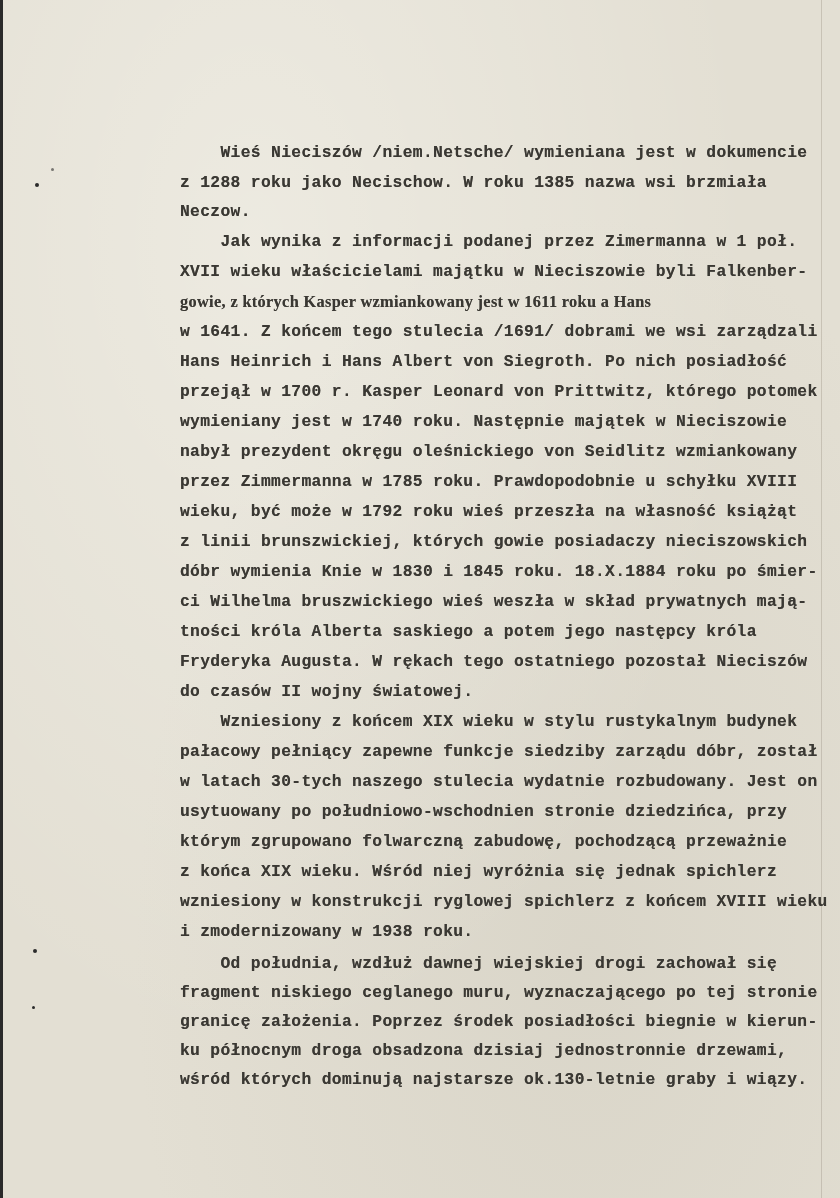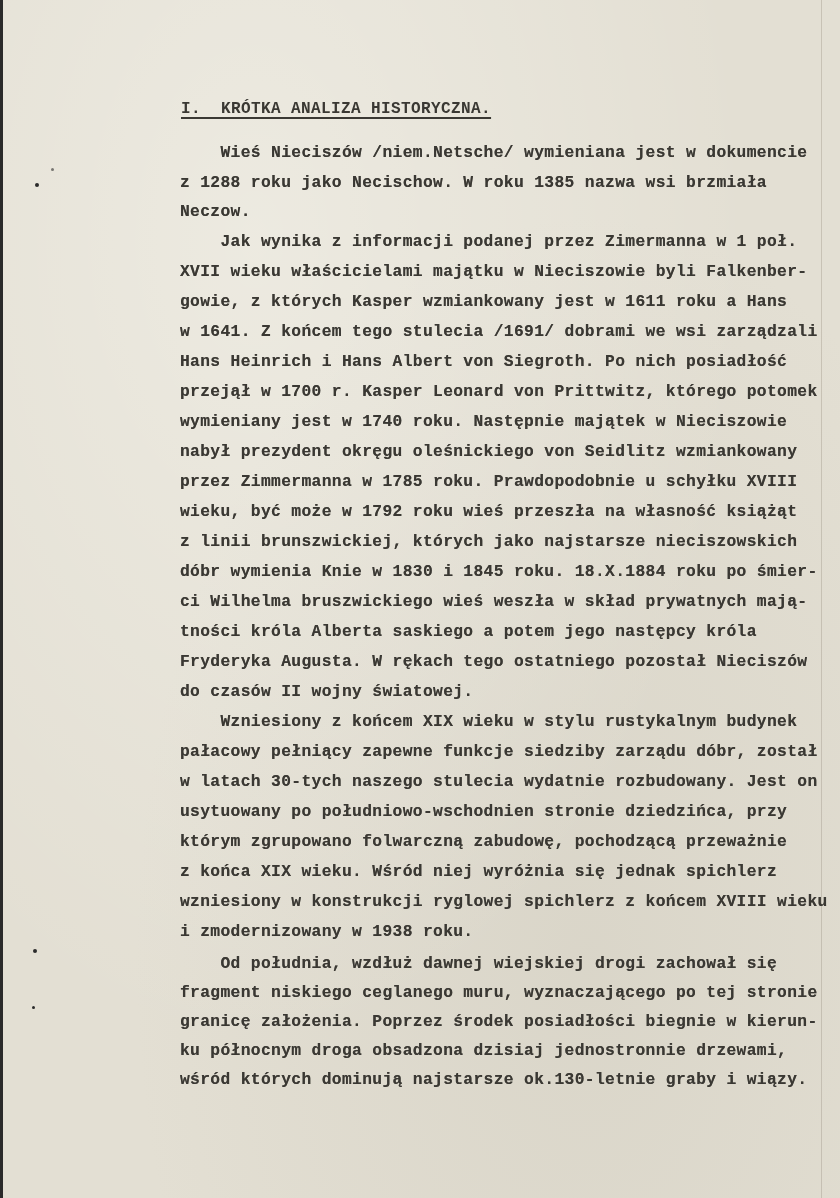--- a/index.html
+++ b/index.html
@@ -77,39 +77,38 @@
 <body>
 
 <div class="page">
   <div class="fold-line"></div>
 
   <div class="dot" style="left:48px;top:168px;width:3px;height:3px;opacity:0.6;"></div>
   <div class="dot" style="left:32px;top:183px;"></div>
   <div class="dot" style="left:30px;top:949px;"></div>
   <div class="dot" style="left:29px;top:1006px;width:3px;height:3px;"></div>
 
-  <div class="heading">I.  KRÓTKA ANALIZA HISTORYCZNA.</div>
 
   <div class="text">
 
     <div class="line" style="top:145px;">    Wieś Nieciszów /niem.Netsche/ wymieniana jest w dokumencie</div>
     <div class="line" style="top:175px;">z 1288 roku jako Necischow. W roku 1385 nazwa wsi brzmiała</div>
     <div class="line" style="top:204px;">Neczow.</div>
 
     <div class="line" style="top:234px;">    Jak wynika z informacji podanej przez Zimermanna w 1 poł.</div>
     <div class="line" style="top:264px;">XVII wieku właścicielami majątku w Nieciszowie byli Falkenber-</div>
-    <div class="line" style="top:294px;">gowie, z których Kasper wzmiankowany jest w 1611 roku a Hans</div>
+    <div class="line" style="top:294px;font-family:Liberation Serif, serif;">gowie, z których Kasper wzmiankowany jest w 1611 roku a Hans</div>
     <div class="line" style="top:324px;">w 1641. Z końcem tego stulecia /1691/ dobrami we wsi zarządzali</div>
     <div class="line" style="top:354px;text-align:center;">Hans Heinrich i Hans Albert von Siegroth. Po nich posiadłość</div>
     <div class="line" style="top:384px;">przejął w 1700 r. Kasper Leonard von Prittwitz, którego potomek</div>
     <div class="line" style="top:414px;">wymieniany jest w 1740 roku. Następnie majątek w Nieciszowie</div>
     <div class="line" style="top:444px;">nabył prezydent okręgu oleśnickiego von Seidlitz wzmiankowany</div>
     <div class="line" style="top:474px;">przez Zimmermanna w 1785 roku. Prawdopodobnie u schyłku XVIII</div>
     <div class="line" style="top:504px;">wieku, być może w 1792 roku wieś przeszła na własność książąt</div>
-    <div class="line" style="top:534px;">z linii brunszwickiej, których jako najstarsze nieciszowskich</div>
+    <div class="line" style="top:534px;">z linii brunszwickiej, których gowie posiadaczy nieciszowskich</div>
     <div class="line" style="top:564px;">dóbr wymienia Knie w 1830 i 1845 roku. 18.X.1884 roku po śmier-</div>
     <div class="line" style="top:594px;">ci Wilhelma bruszwickiego wieś weszła w skład prywatnych mają-</div>
     <div class="line" style="top:624px;">tności króla Alberta saskiego a potem jego następcy króla</div>
     <div class="line" style="top:654px;">Fryderyka Augusta. W rękach tego ostatniego pozostał Nieciszów</div>
     <div class="line" style="top:684px;">do czasów II wojny światowej.</div>
 
     <div class="line" style="top:714px;">    Wzniesiony z końcem XIX wieku w stylu rustykalnym budynek</div>
     <div class="line" style="top:744px;text-align:right;">pałacowy pełniący zapewne funkcje siedziby zarządu dóbr, został</div>
     <div class="line" style="top:774px;">w latach 30-tych naszego stulecia wydatnie rozbudowany. Jest on</div>
     <div class="line" style="top:804px;">usytuowany po południowo-wschodnien stronie dziedzińca, przy</div>

